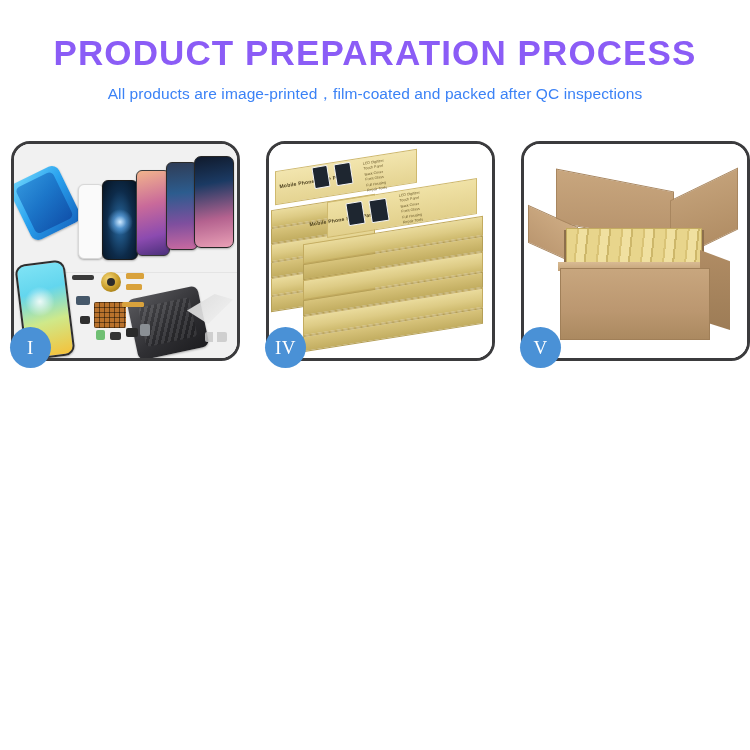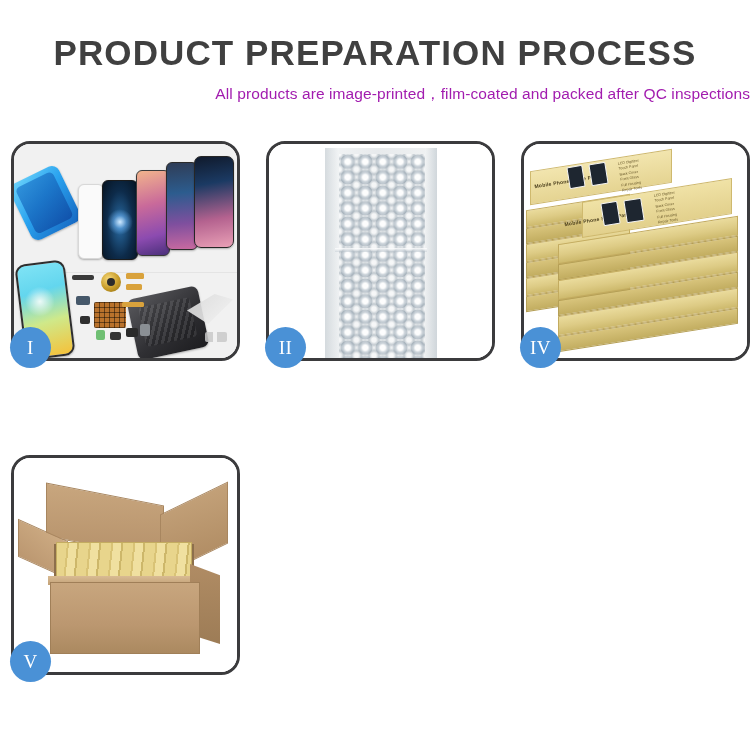--- a/index.html
+++ b/index.html
@@ -11,32 +11,31 @@
   }
   .page { position: relative; width: 750px; height: 750px; background: #fff; }
 
   
   .header { padding-top: 34px; text-align: center; }
   .title {
     font-family: "Liberation Sans", sans-serif;
     font-size: 35px;
     font-weight: 700;
     letter-spacing: 1.1px;
-    color: #404040;
+    color: #8b5cf6;
     line-height: 1.1;
     white-space: nowrap;
   }
   .subtitle {
     margin-top: 11px;
     font-size: 15.5px;
     font-weight: 400;
-    color: #a21caf;
+    color: #3b82f6;
     letter-spacing: .1px;
     white-space: nowrap;
-    text-align: right;
   }
 
   
   .grid {
     position: absolute;
     left: 11px; top: 141px;
     width: 728px; height: 534px;
     display: grid;
     grid-template-columns: repeat(3, 229px);
     grid-template-rows: repeat(2, 220px);
@@ -436,32 +435,20 @@
         <div class="chip" style="left:82px;top:186px;width:9px;height:10px;background:#6fbf73;"></div>
         <div class="chip" style="left:96px;top:188px;width:11px;height:8px;background:#343434;"></div>
         <div class="chip" style="left:112px;top:184px;width:12px;height:9px;background:#2a2a2a;"></div>
         <div class="chip" style="left:126px;top:180px;width:10px;height:12px;background:#8a8f94;"></div>
         <div class="tool"></div>
         <div class="screwpair"></div>
       </div>
       <div class="badge">I</div>
     </div>
 
-    <div class="panel">
-      <div class="panel-inner p2">
-        <div class="bubblepack">
-          <div class="bubbles"></div>
-          <div class="bubbles2"></div>
-          <div class="wrapfold"></div>
-          <div class="wrapfold r"></div>
-          <div class="wrapseam"></div>
-        </div>
-      </div>
-      <div class="badge">II</div>
-    </div>
 
 
     <div class="panel">
       <div class="panel-inner p4">
         <div class="stack">
 
           <div class="layer" style="left:2px;top:58px;width:104px;height:18px;transform:skewY(-9deg);"></div>
           <div class="layer-dark" style="left:2px;top:76px;width:104px;height:16px;transform:skewY(-9deg);"></div>
           <div class="layer" style="left:2px;top:92px;width:104px;height:18px;transform:skewY(-9deg);"></div>
           <div class="layer-dark" style="left:2px;top:110px;width:104px;height:16px;transform:skewY(-9deg);"></div>

